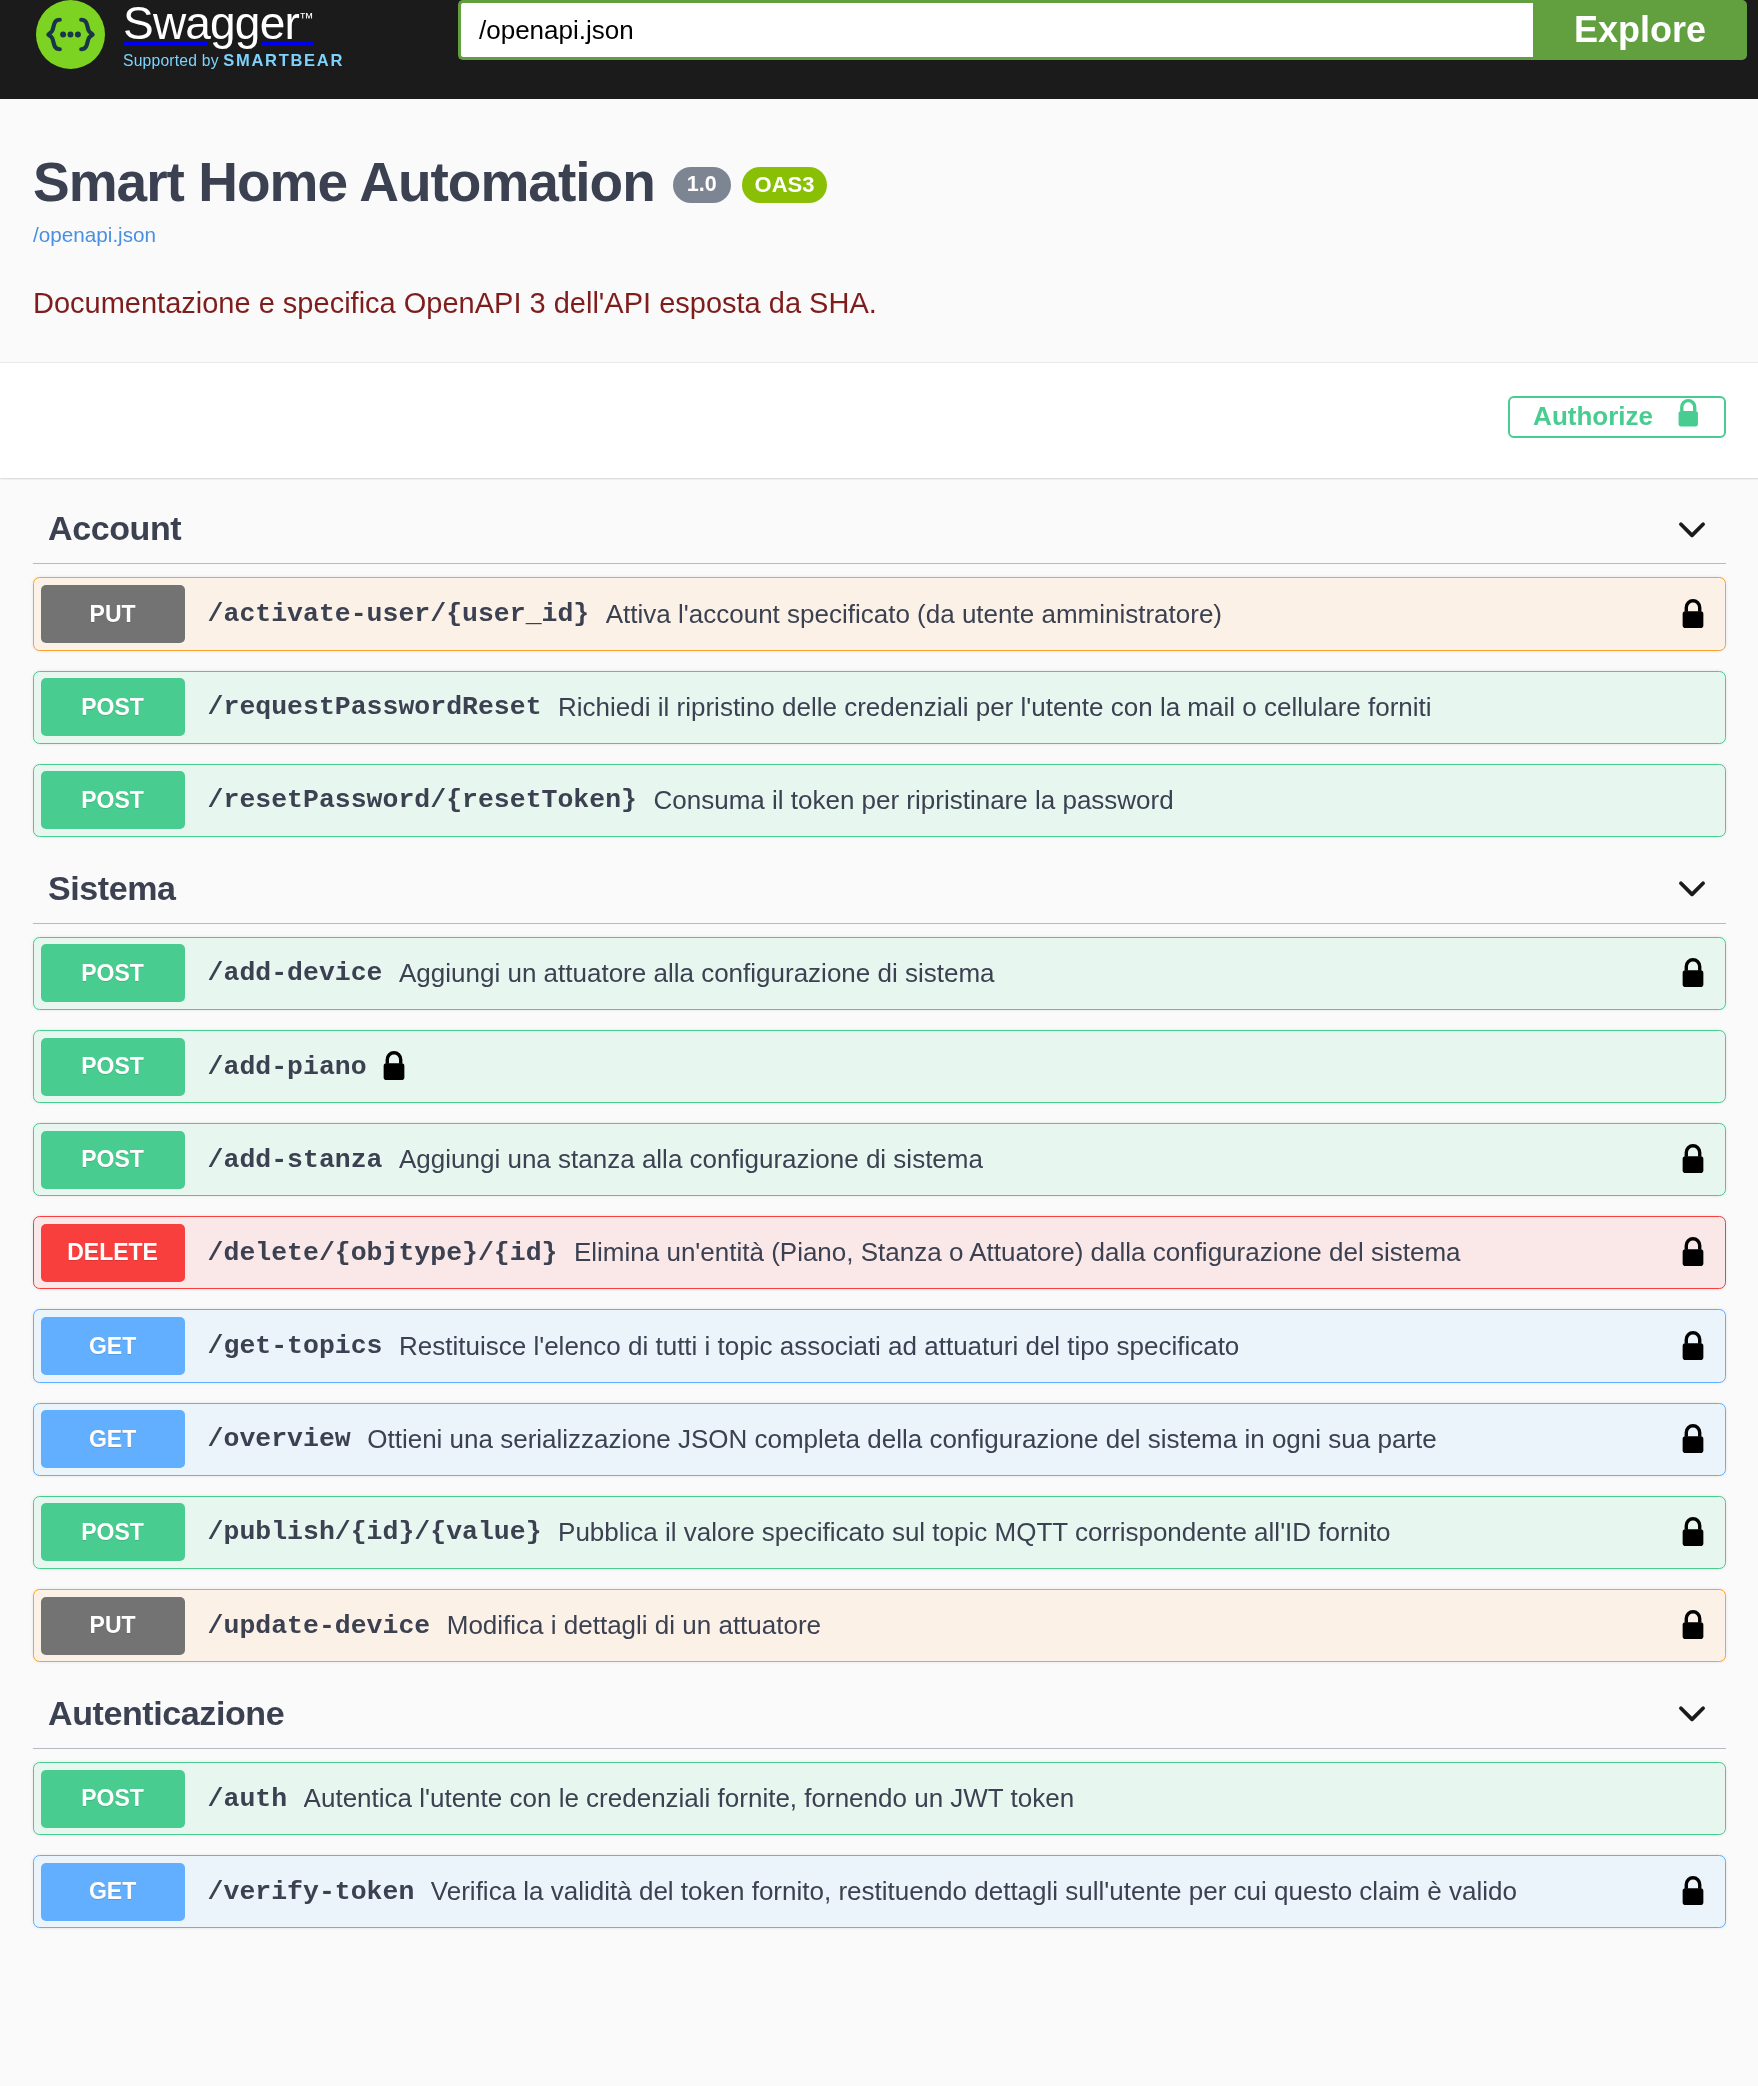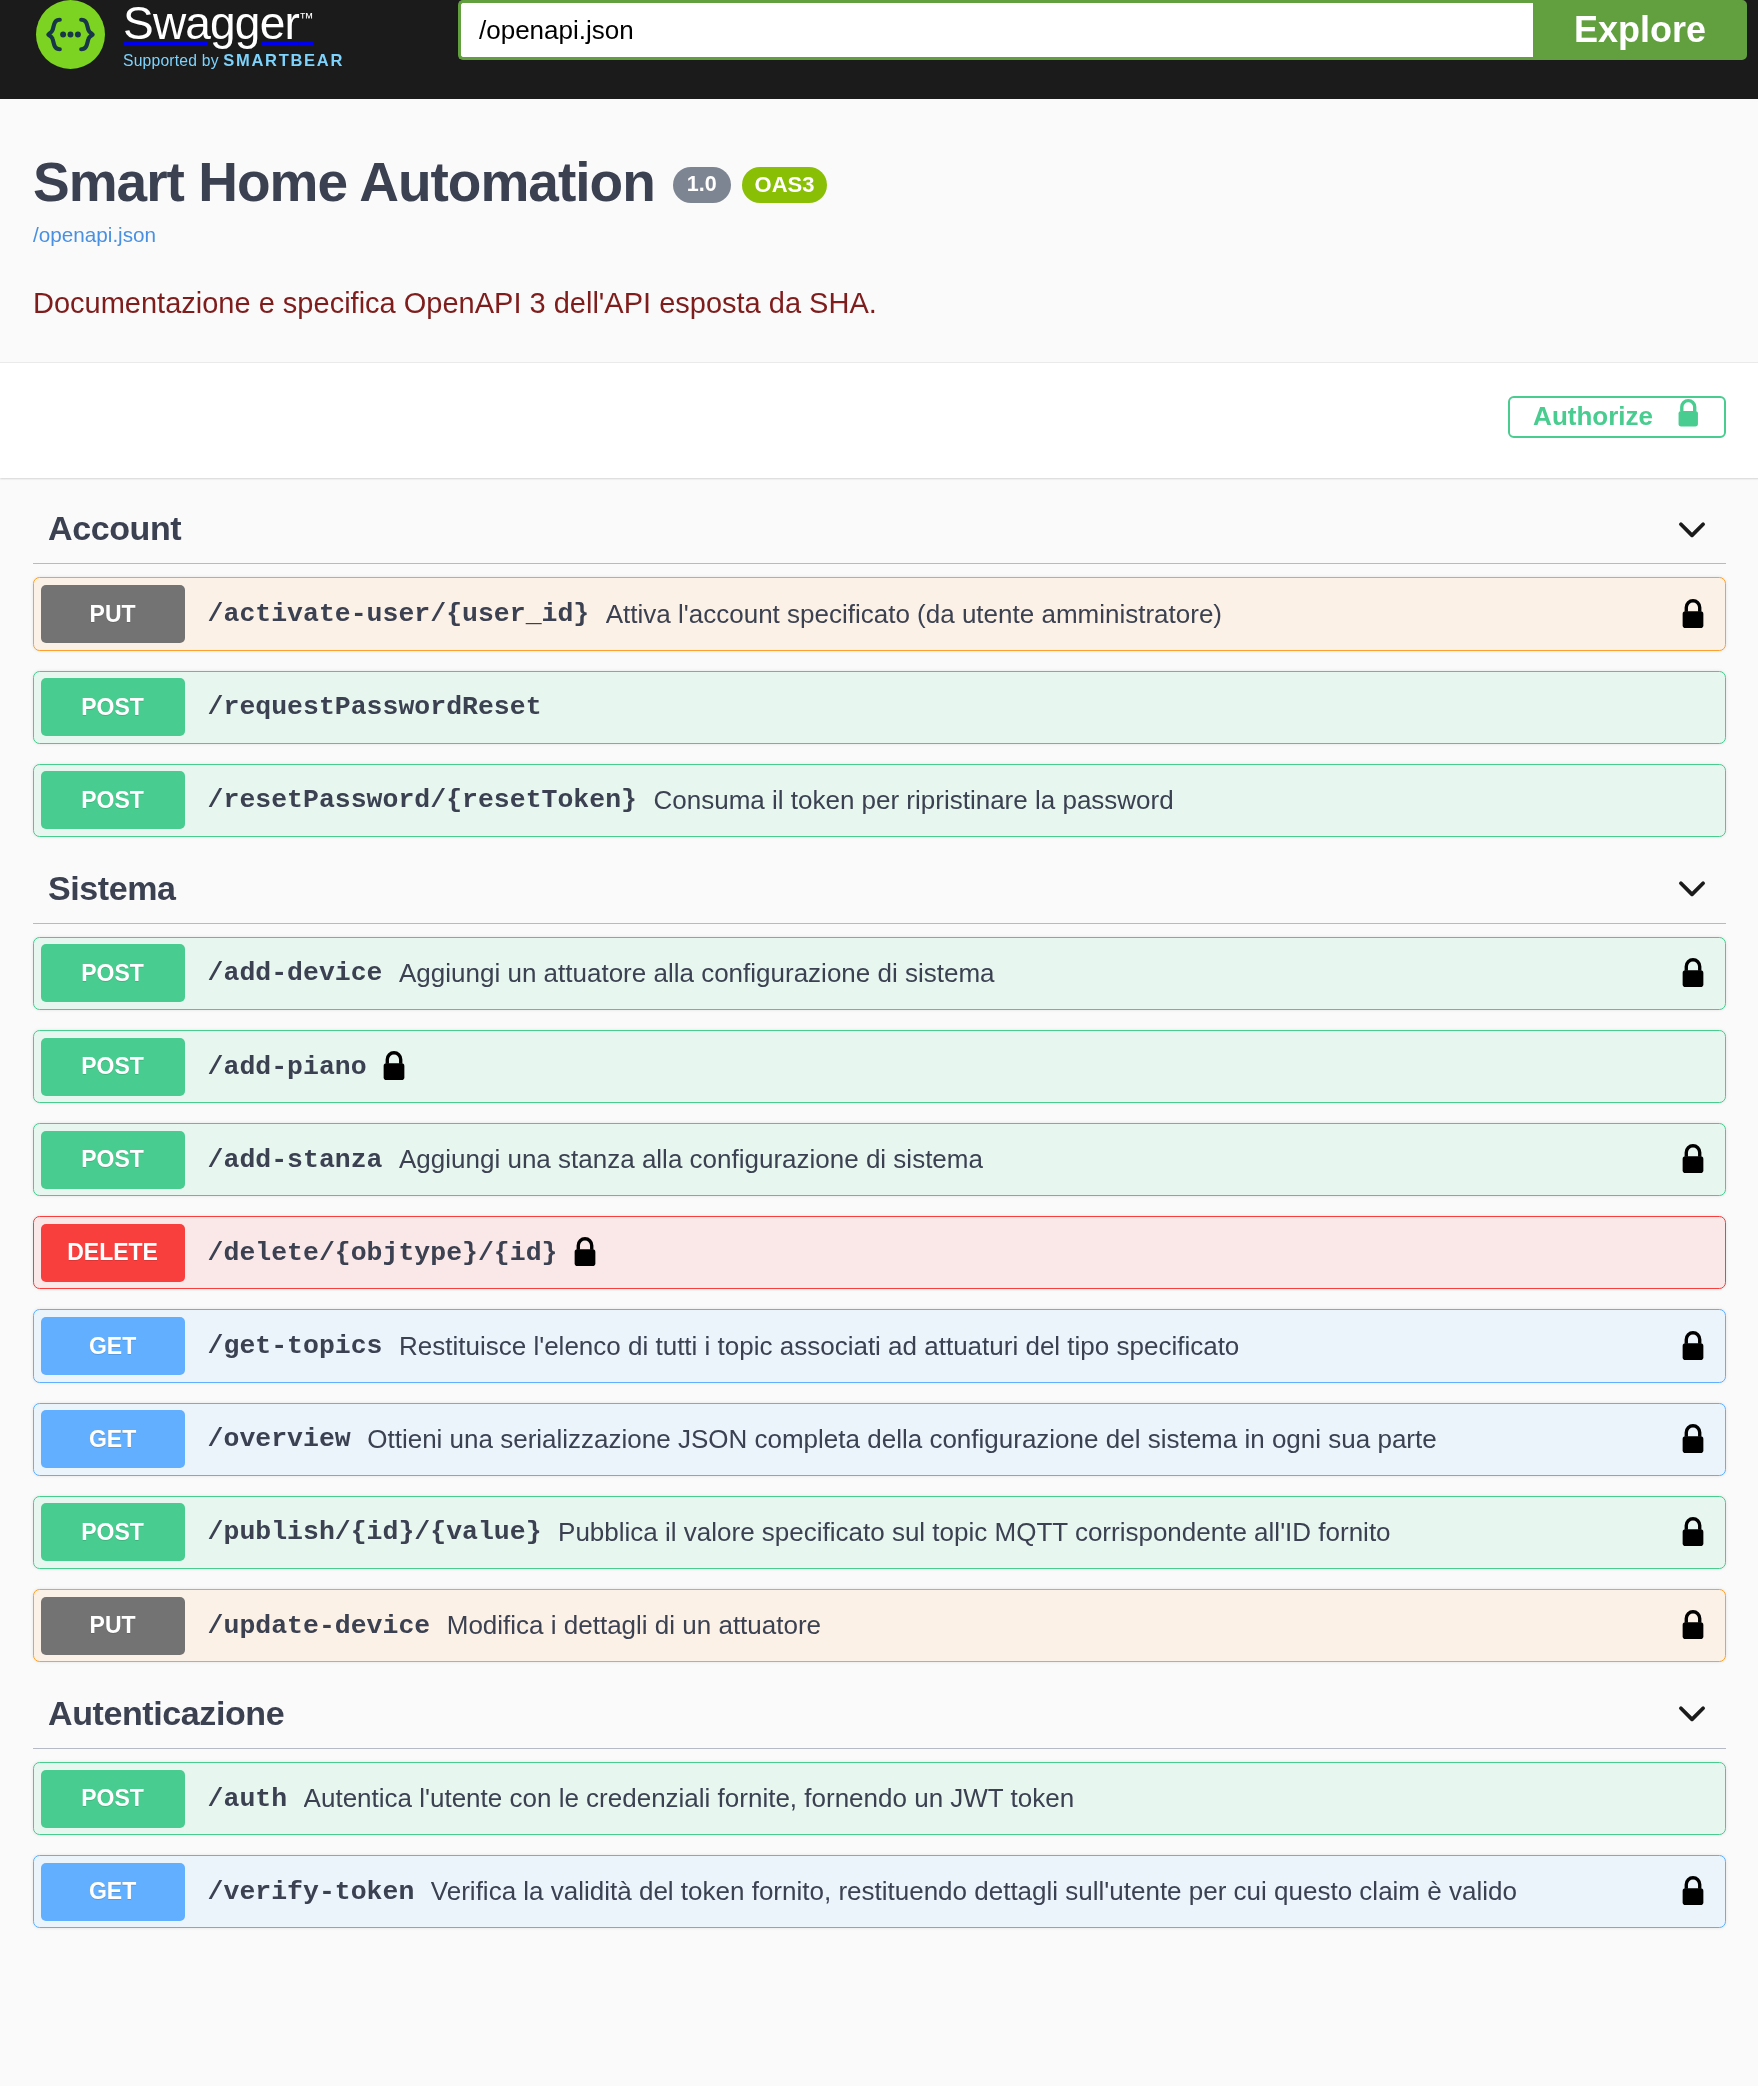--- a/index.html
+++ b/index.html
@@ -304,20 +304,21 @@
       <svg width="28" height="35" viewBox="0 0 20 24" aria-hidden="true">
         <path d="M5.2 10 V7 a4.8 4.8 0 0 1 9.6 0 v3" fill="none" stroke="#000000" stroke-width="2.4"></path>
         <rect x="2.6" y="9.6" width="14.8" height="12" rx="2" fill="#000000"></rect>
       </svg>
     </span>
   </div>
 
   <div class="op op-post">
     <span class="method m-post">POST</span>
     <span class="op-path">/requestPasswordReset</span>
+    <span class="op-desc">Richiedi il ripristino delle credenziali per l'utente con la mail o cellulare forniti</span>
 
   </div>
 
   <div class="op op-post">
     <span class="method m-post">POST</span>
     <span class="op-path">/resetPassword/{resetToken}</span>
     <span class="op-desc">Consuma il token per ripristinare la password</span>
 
   </div>
 </div>
@@ -364,20 +365,21 @@
       <svg width="28" height="35" viewBox="0 0 20 24" aria-hidden="true">
         <path d="M5.2 10 V7 a4.8 4.8 0 0 1 9.6 0 v3" fill="none" stroke="#000000" stroke-width="2.4"></path>
         <rect x="2.6" y="9.6" width="14.8" height="12" rx="2" fill="#000000"></rect>
       </svg>
     </span>
   </div>
 
   <div class="op op-delete">
     <span class="method m-delete">DELETE</span>
     <span class="op-path">/delete/{objtype}/{id}</span>
+    <span class="op-desc">Elimina un'entità (Piano, Stanza o Attuatore) dalla configurazione del sistema</span>
     <span class="lock">
       <svg width="28" height="35" viewBox="0 0 20 24" aria-hidden="true">
         <path d="M5.2 10 V7 a4.8 4.8 0 0 1 9.6 0 v3" fill="none" stroke="#000000" stroke-width="2.4"></path>
         <rect x="2.6" y="9.6" width="14.8" height="12" rx="2" fill="#000000"></rect>
       </svg>
     </span>
   </div>
 
   <div class="op op-get">
     <span class="method m-get">GET</span>

